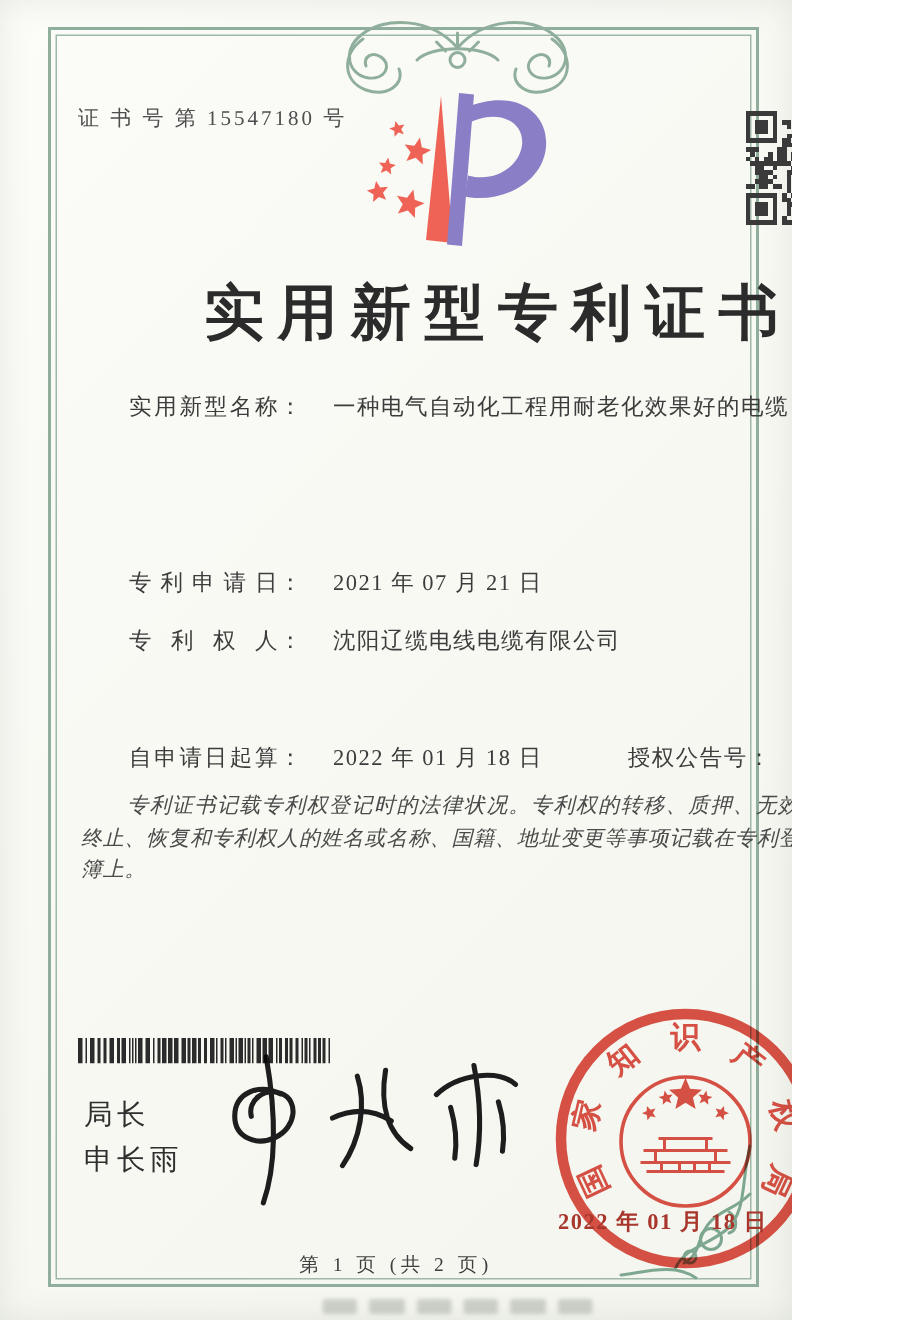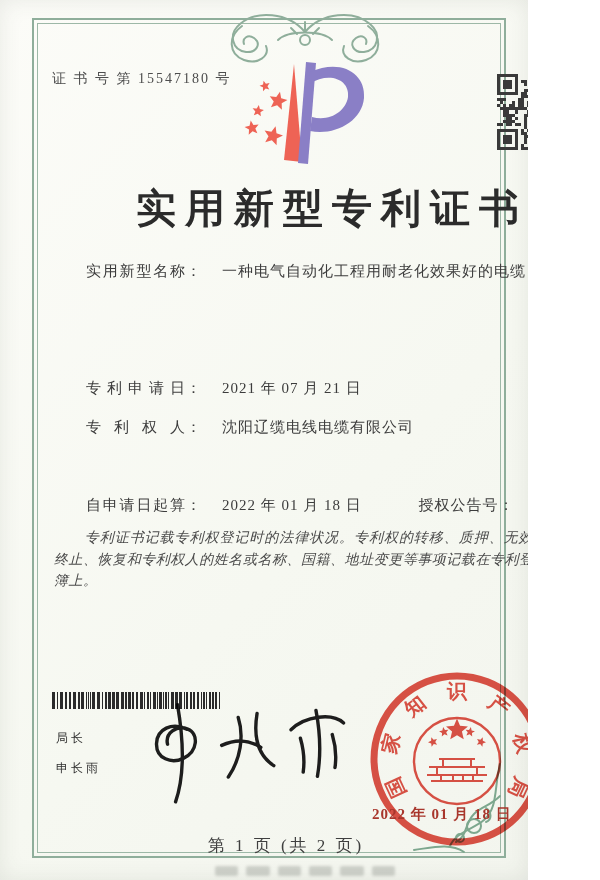--- a/index.html
+++ b/index.html
@@ -14,25 +14,25 @@
   .certno{top:70px;left:52px;font-size:14px;letter-spacing:2px;color:#4d4d4d;}
   .title{top:181px;left:0;width:100%;text-align:right;font-size:40px;
          letter-spacing:9px;color:#2b2b2b;font-weight:700;}
   .fieldrow{left:54px;font-size:15px;letter-spacing:1px;color:#3c3c3c;white-space:nowrap;}
   .flabel{display:inline-block;width:100px;text-align:justify;text-align-last:justify;vertical-align:bottom;margin-left:32px;}
   .flabel2{display:inline-block;text-align:justify;text-align-last:justify;vertical-align:bottom;}
   .fvalue{margin-left:20px;}
   .paras{top:527px;left:54px;width:494px;font-size:14px;line-height:21.5px;
          letter-spacing:.5px;color:#4a4a4a;text-align:justify;font-style:italic;}
   .paras p{margin:0;text-indent:2.2em;}
-  .director{left:56px;font-size:12px;color:#2f2f2f;letter-spacing:3px;}
+  .director{left:56px;font-size:19px;color:#2f2f2f;letter-spacing:3px;}
   .sealdate{top:805px;left:372px;font-size:15px;font-weight:600;
             letter-spacing:1px;color:#a8362c;z-index:5;}
-  .footer{top:834px;left:0;width:100%;text-align:center;font-size:17px;
-          letter-spacing:3px;color:#3f3f3f;padding-left:22px;}
+  .footer{top:834px;left:0;width:100%;text-align:center;font-size:13px;
+          letter-spacing:3px;color:#3f3f3f;}
   .ghost{top:866px;left:215px;width:180px;height:10px;display:flex;gap:8px;
          filter:blur(1.5px);opacity:.28;}
   .ghost i{flex:1;background:#6a6f68;border-radius:2px;}
   svg{display:block;}
   .seal-svg{opacity:.92;mix-blend-mode:multiply;}
   .sig-svg{mix-blend-mode:multiply;}
 </style>
 </head>
 <body>
 

